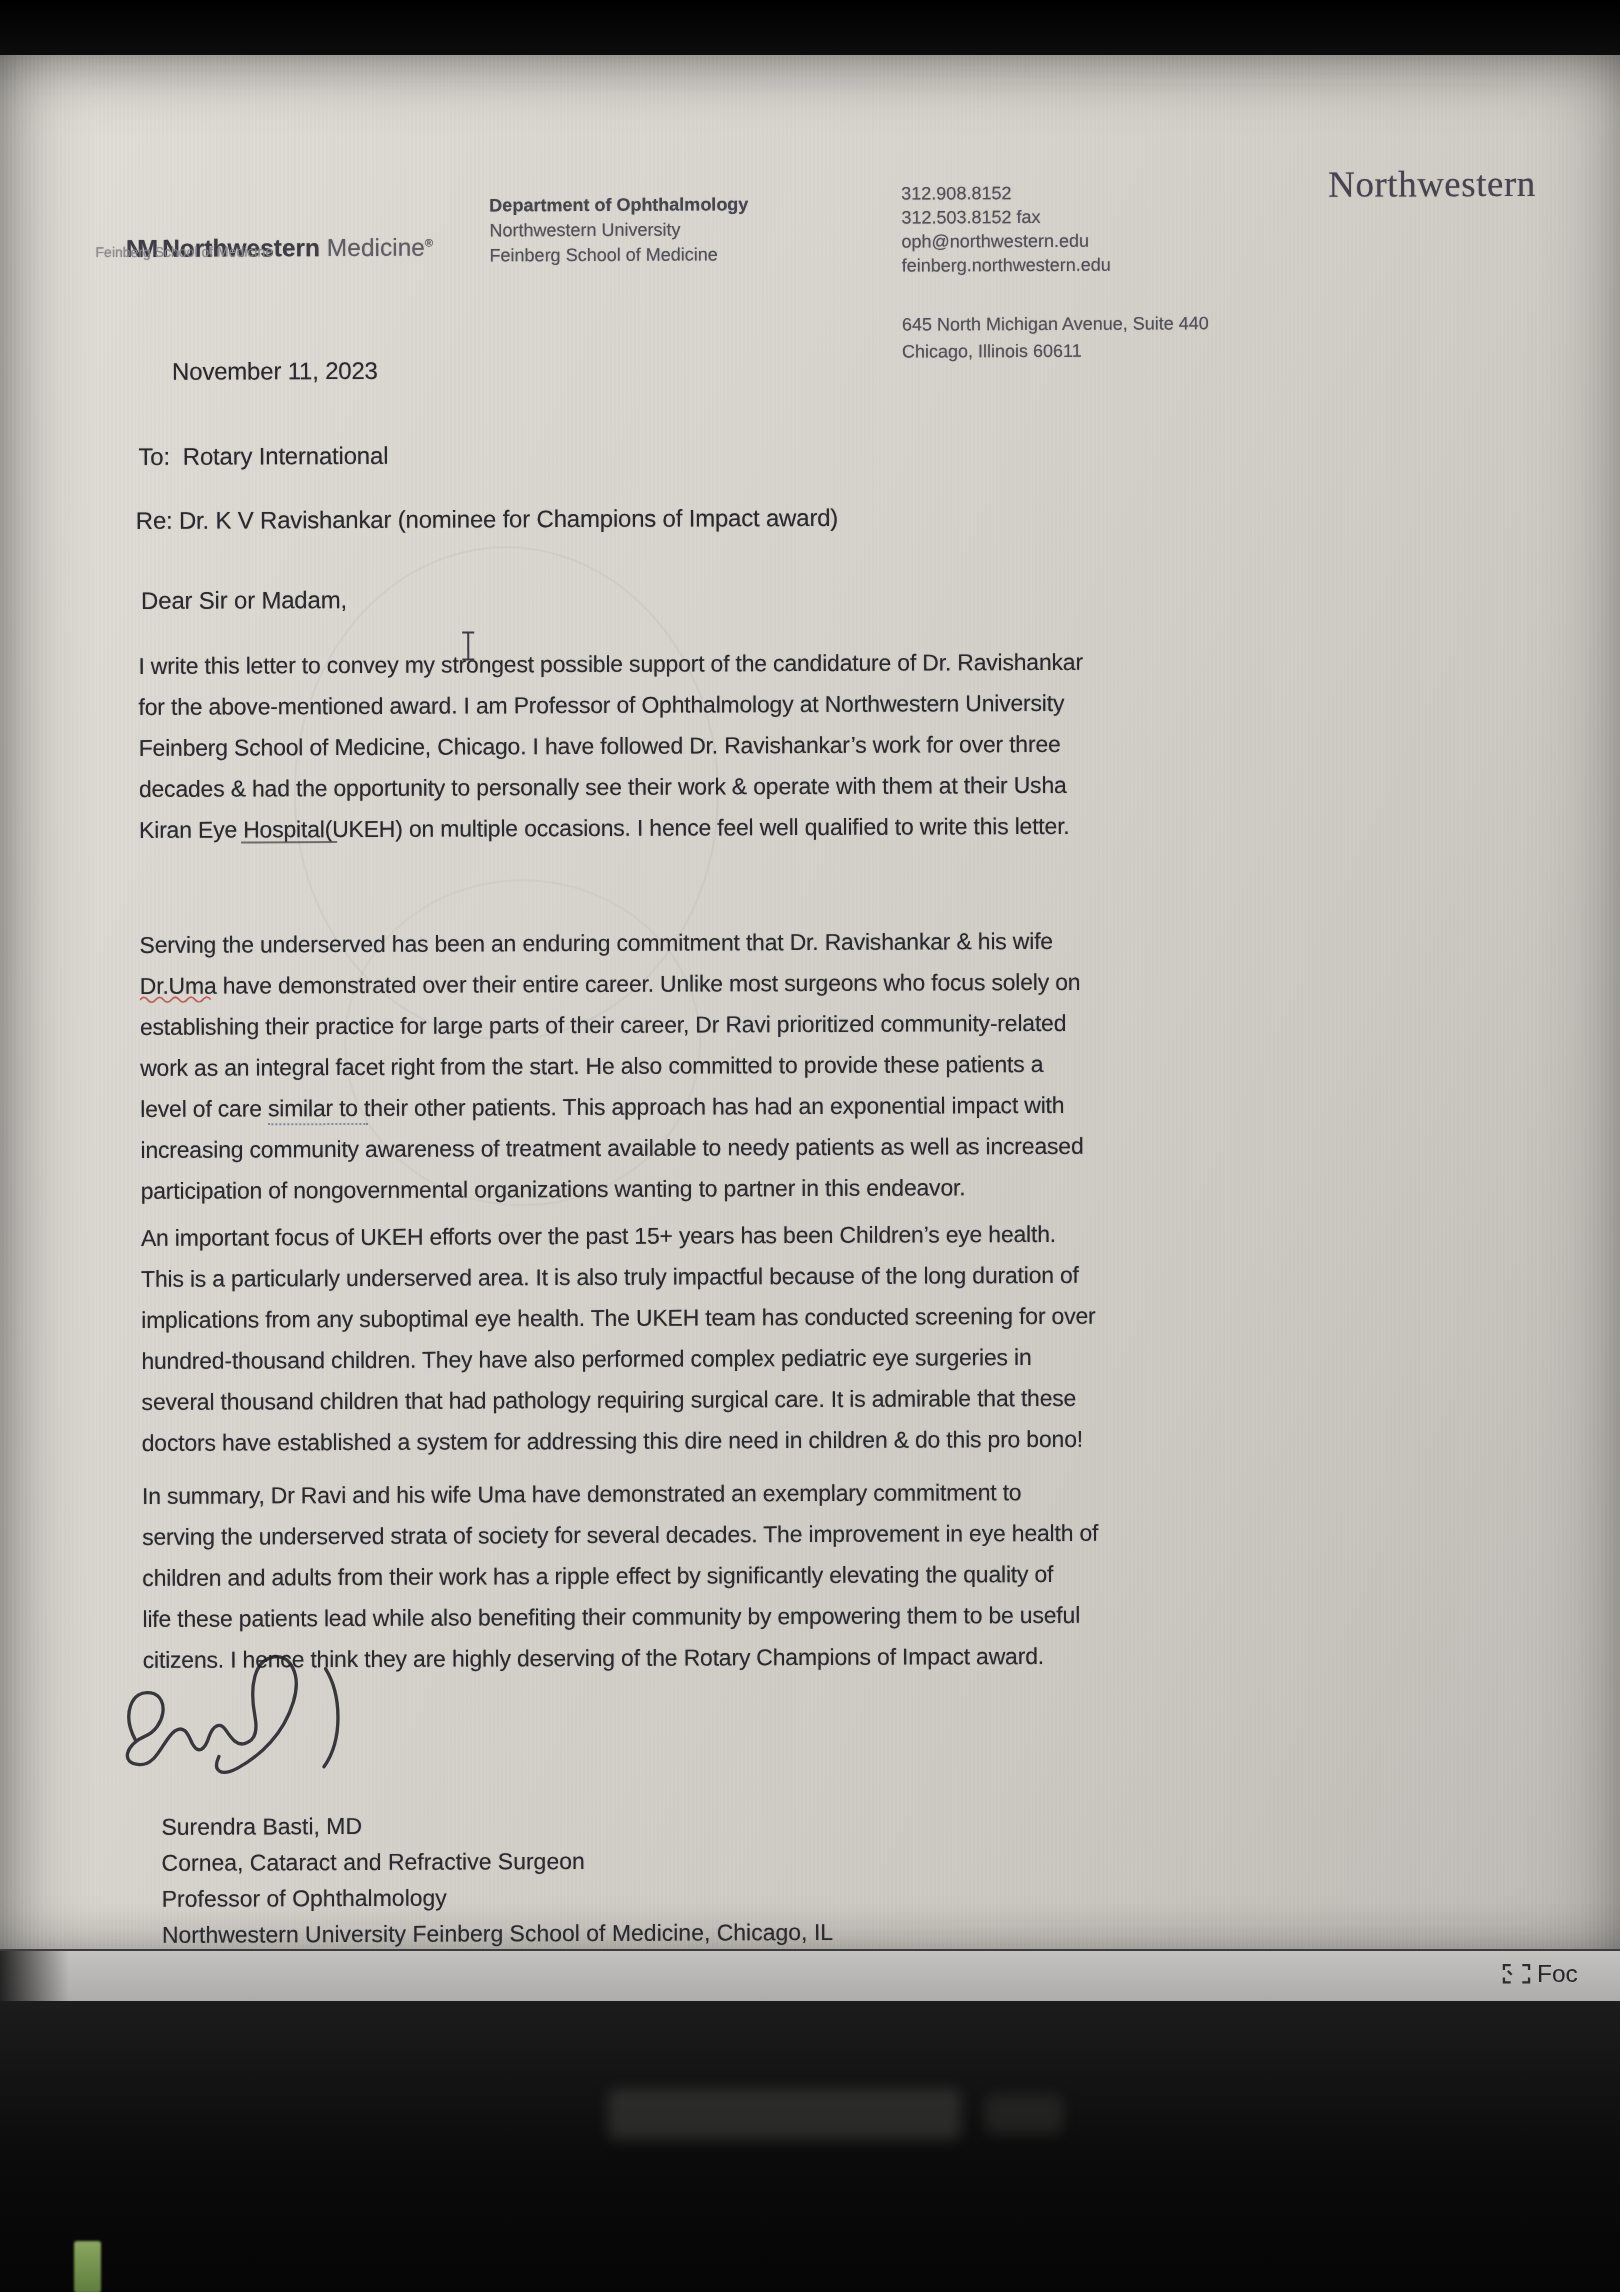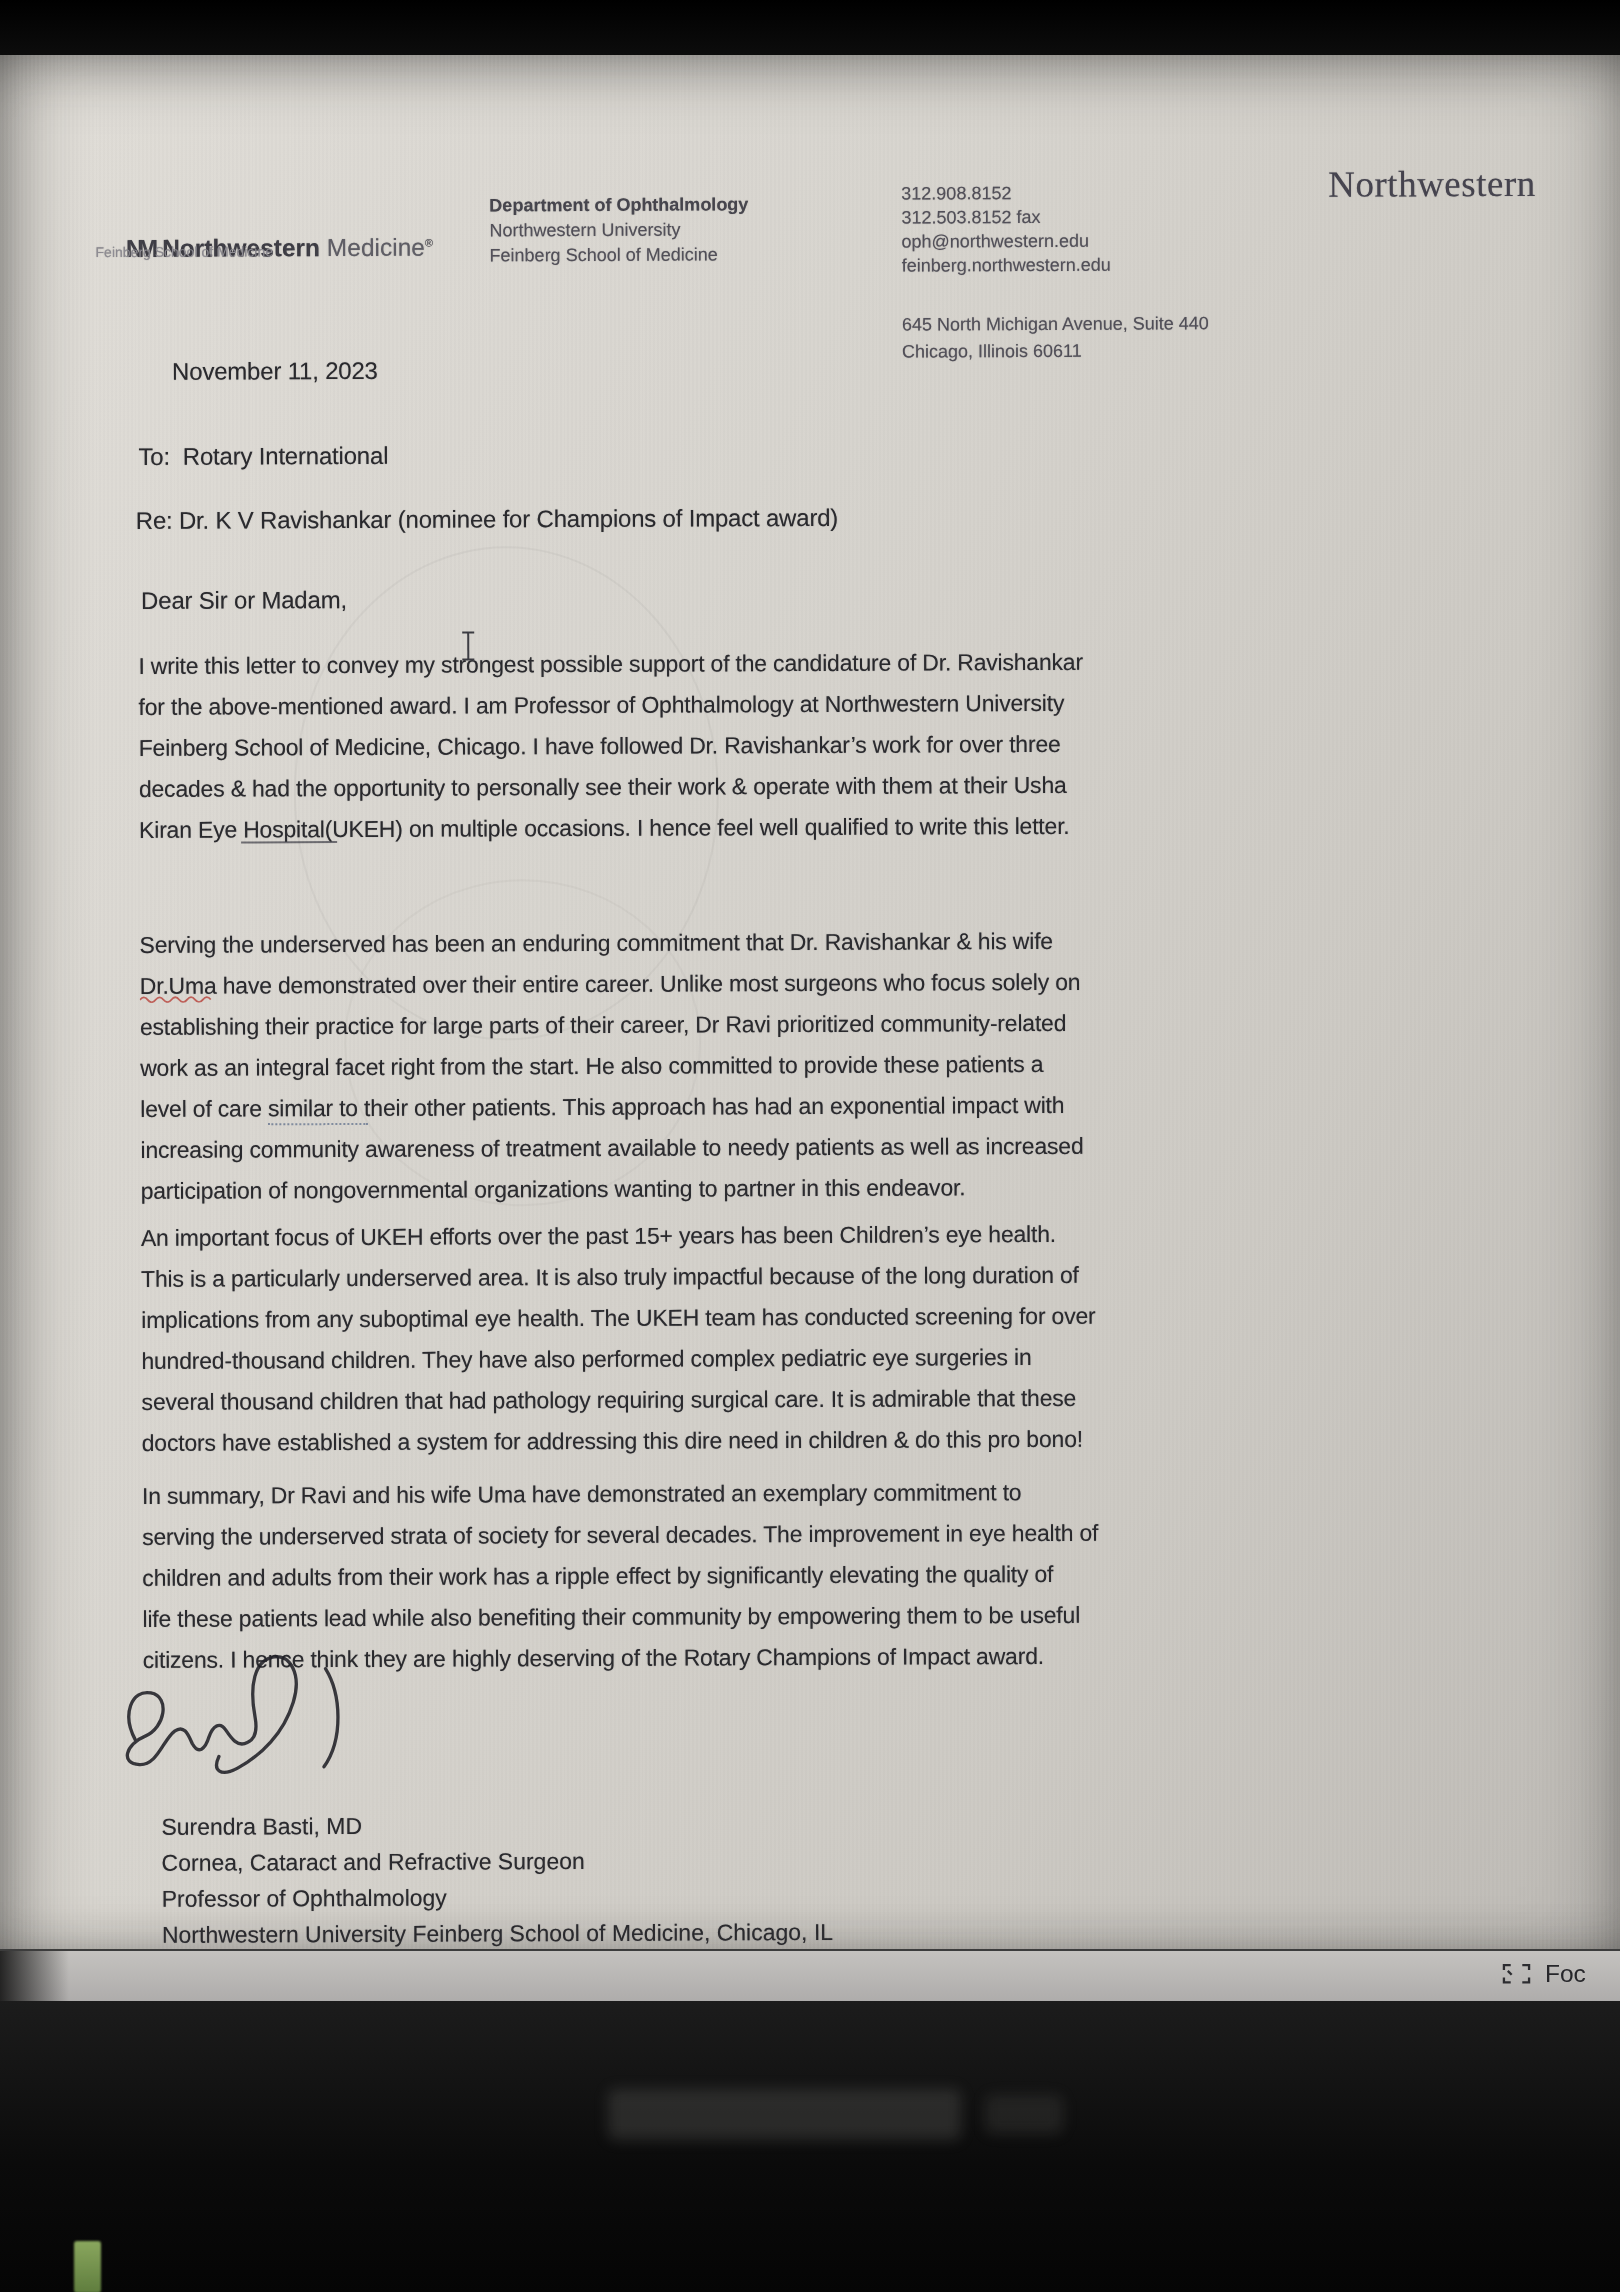--- a/index.html
+++ b/index.html
@@ -67,21 +67,21 @@
   .signer{position:absolute;left:157px;top:1751px;font-size:23px;color:#28282c;}
   .signer .tline{line-height:36px;white-space:pre;}
   
   .chrome{
     position:absolute;left:0;top:1949px;width:1620px;height:53px;
     background:linear-gradient(#c4c2bf,#adabaa);
     border-top:2.9px solid #3c3c3c;
   }
   .chrome::before{content:"";position:absolute;left:0;top:0;width:69px;height:53px;
     background:linear-gradient(90deg,rgba(10,10,10,.85),rgba(10,10,10,0));}
-  .focus-chip{position:absolute;left:1502px;top:8.8px;display:flex;align-items:center;gap:14px;color:#26262a;}
+  .focus-chip{position:absolute;left:1502px;top:8.8px;display:flex;align-items:center;gap:6px;color:#26262a;}
   .focus-chip .lbl{font-size:24.5px;}
   
   .bottom-bezel{position:absolute;left:0;top:2001px;width:1620px;height:291px;
     background:linear-gradient(#1c1c1c,#0b0b0b 55%,#050505);}
   .smudge{position:absolute;filter:blur(6.9px);background:rgba(150,148,145,.20);border-radius:7.8px;}
   .sm1{left:608px;top:2090px;width:353px;height:51px;}
   .sm2{left:985px;top:2096px;width:78px;height:39px;background:rgba(150,148,145,.14);}
   .green-bar{position:absolute;left:74px;top:2241px;width:27.4px;height:52px;border-radius:2.9px;
     background:linear-gradient(#8aa75e,#5f7d3e);filter:blur(1px);}
 </style>

